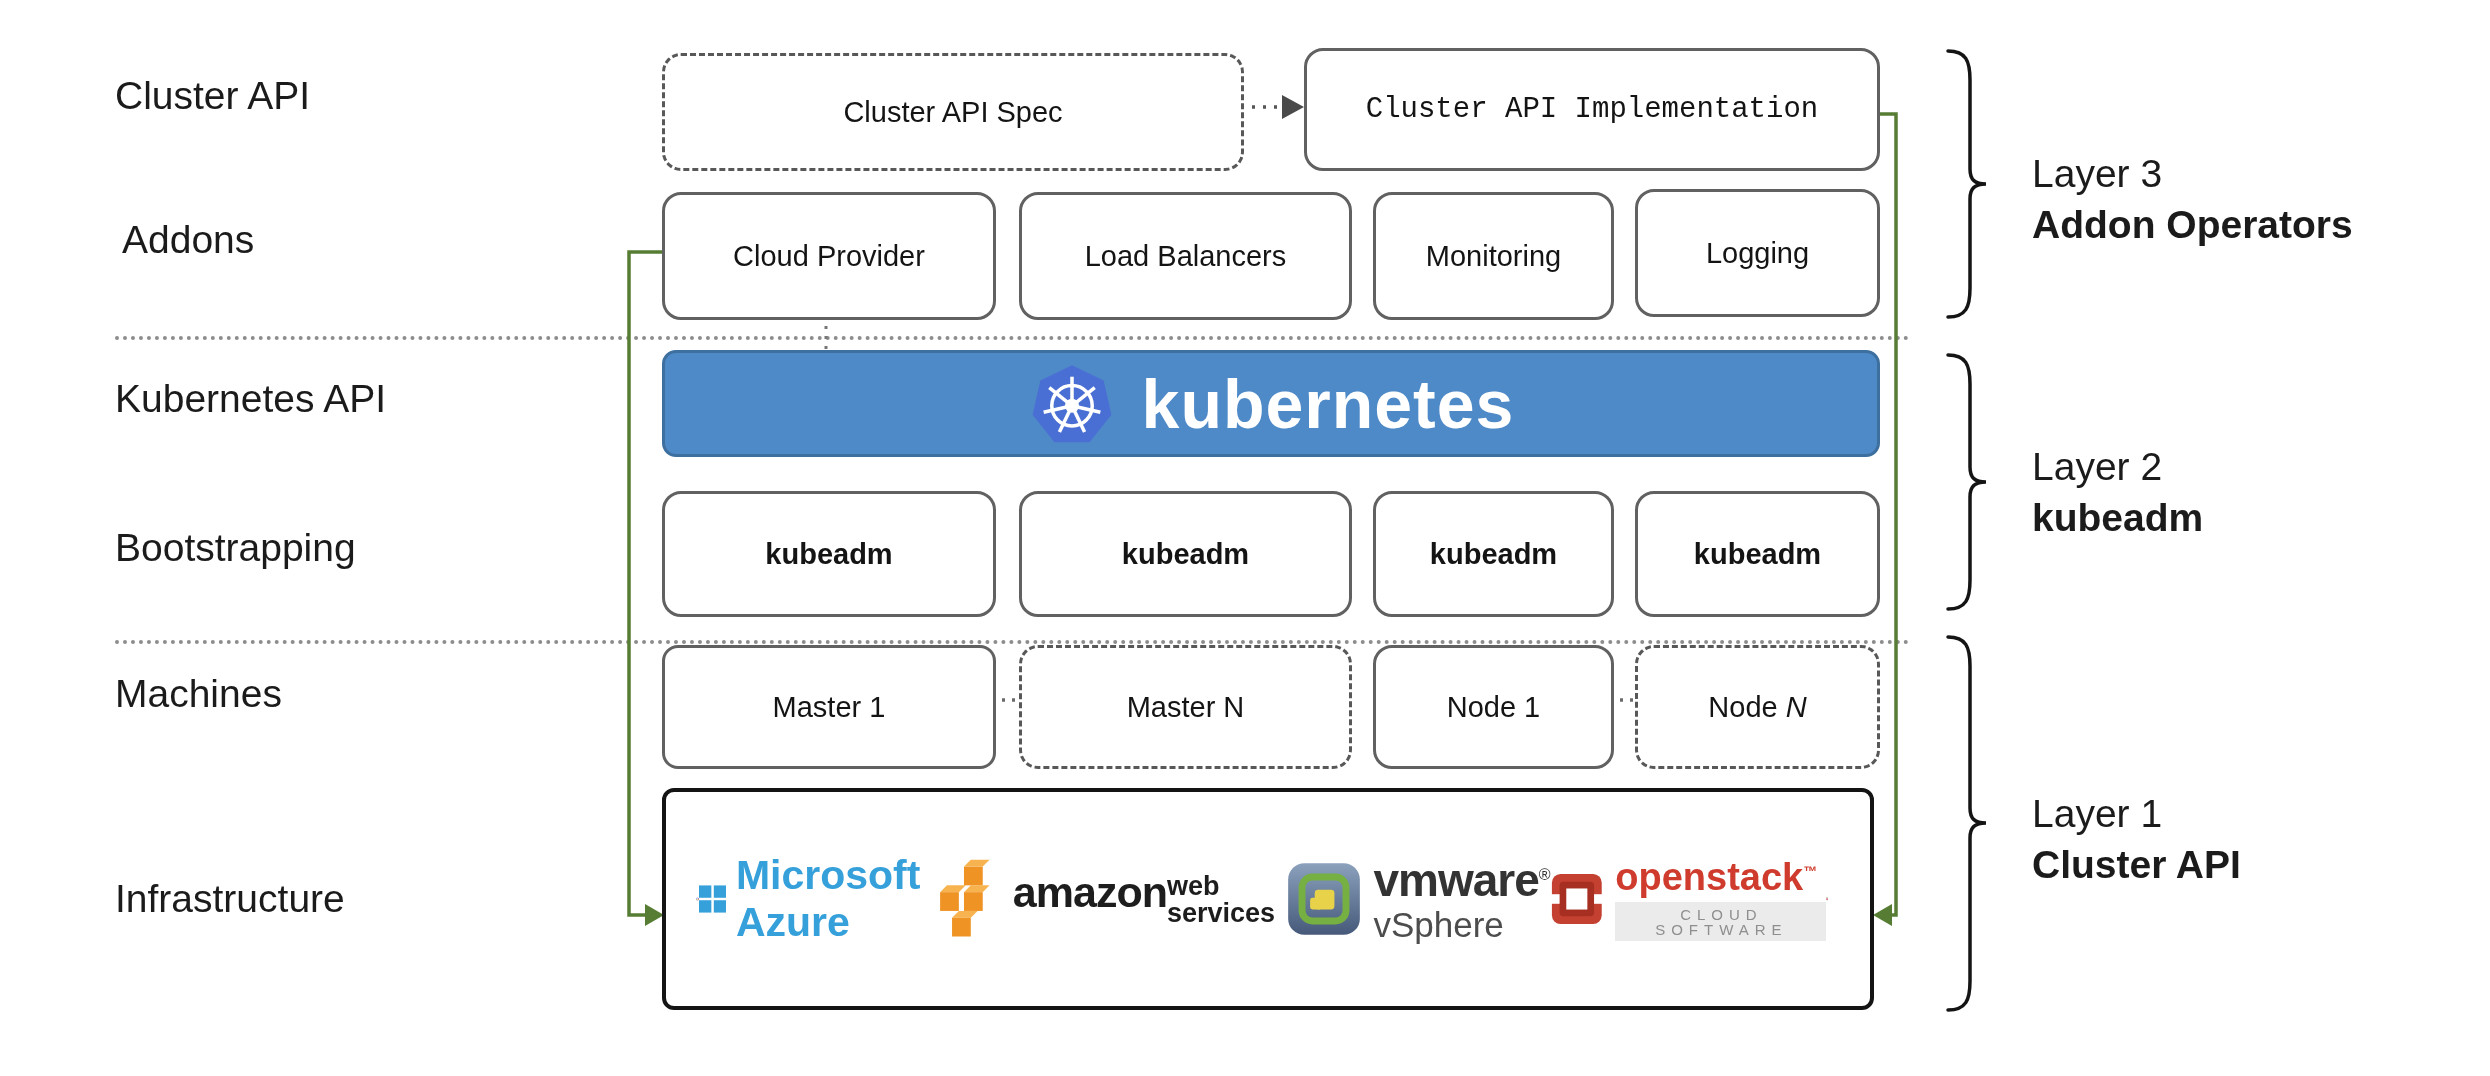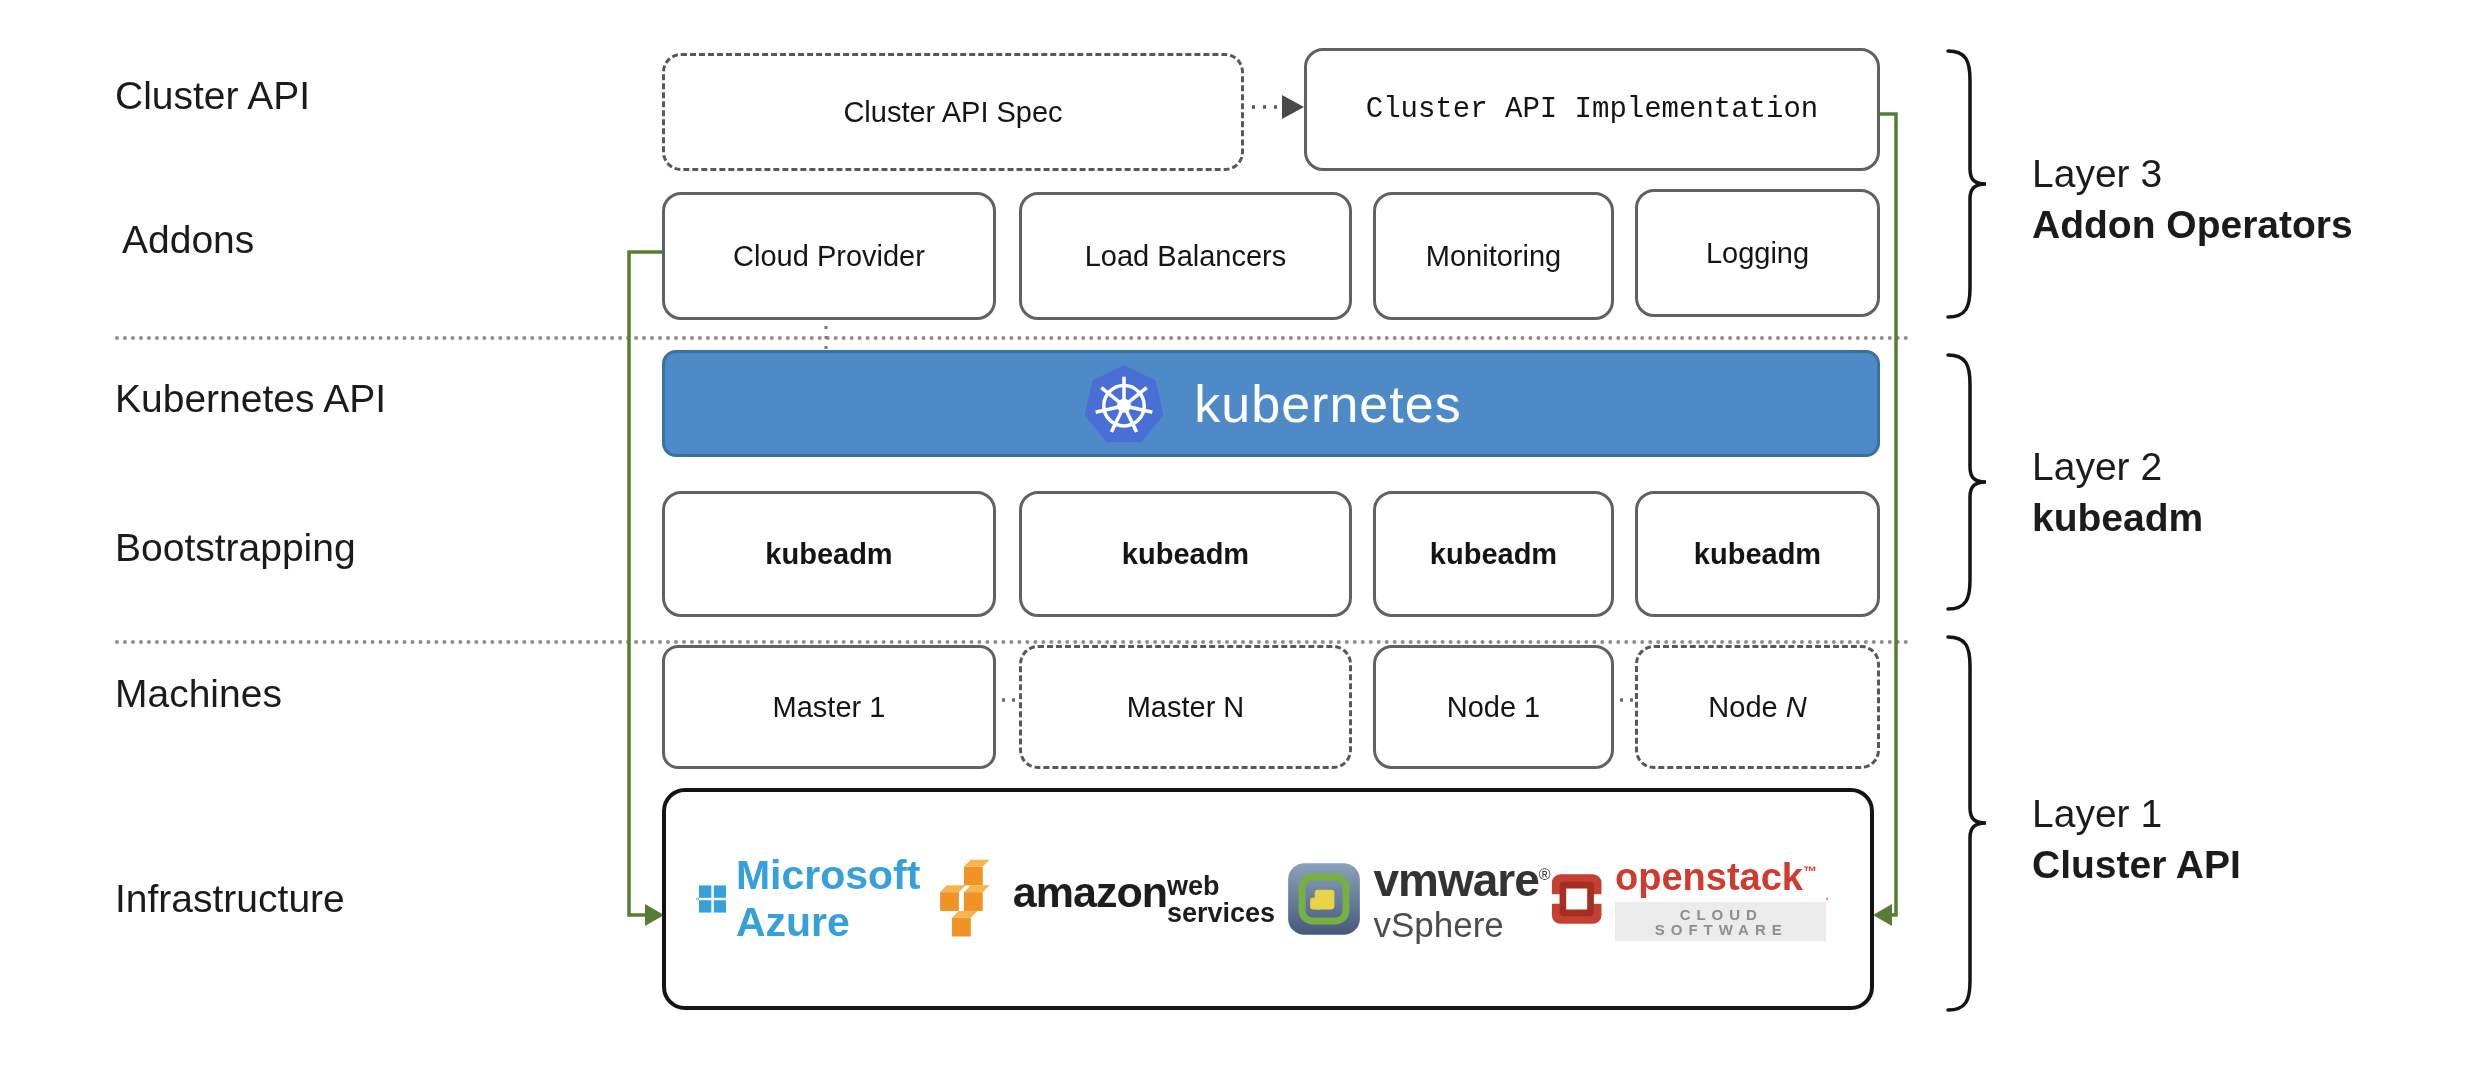--- a/index.html
+++ b/index.html
@@ -13,39 +13,39 @@
   .node.dashed{border-style:dashed;border-color:#585858;}
   .node.bold{font-weight:bold;}
 
   .sep{position:absolute;height:0;border-top:4px dotted #8d8d8d;z-index:1;}
 
   #overlay{position:absolute;left:0;top:0;z-index:2;pointer-events:none;}
 
   .banner{position:absolute;left:662px;top:350px;width:1212px;height:101px;background:#4f8ac8;
           border:3px solid #3d6f9f;border-radius:14px;display:flex;align-items:center;justify-content:center;
           gap:26px;z-index:3;}
-  .banner .word{font-size:52px;font-weight:normal;color:#ffffff;letter-spacing:1px;}
+  .banner .word{font-size:68px;font-weight:bold;color:#ffffff;letter-spacing:1px;}
 
   .infra{position:absolute;left:662px;top:788px;width:1212px;height:222px;background:#fff;
-         border:4px solid #141414;border-radius:23px;display:flex;align-items:center;
+         border:4px solid #141414;border-radius:12px;display:flex;align-items:center;
          justify-content:space-between;padding:0 42px 0 30px;box-sizing:border-box;z-index:3;}
   .logo{display:flex;align-items:center;gap:10px;}
   .azure-text{font-size:41px;font-weight:bold;color:#35a0da;}
   .aws-col{display:flex;flex-direction:row;align-items:flex-start;line-height:1;}
   .aws-name{font-size:43px;font-weight:bold;color:#1d1d1d;letter-spacing:-1px;}
   .aws-sub{font-size:27px;font-weight:bold;color:#1d1d1d;margin-top:2px;letter-spacing:0px;}
   .vm-col{display:flex;flex-direction:column;line-height:1;}
   .vm-name{font-size:46px;font-weight:bold;color:#333333;letter-spacing:-1px;}
   .vm-name sup{font-size:16px;font-weight:normal;}
   .vm-sub{font-size:35px;color:#4d4d4d;margin-top:4px;font-weight:normal;}
   .os-col{display:flex;flex-direction:column;line-height:1;}
   .os-name{font-size:38px;font-weight:bold;color:#cf3c2e;}
   .os-name sup{font-size:14px;}
   .os-bar{margin-top:6px;background:#ebebeb;color:#8e8e8e;font-size:15px;letter-spacing:6px;
-          padding:5px 8px 4px 10px;text-align:center;font-weight:bold;}
+          padding:5px 8px 4px 10px;text-align:center;}
 
   .layer{position:absolute;left:2032px;line-height:1.32;font-size:39px;z-index:3;}
   .layer .sub{font-weight:bold;}
 </style>
 </head>
 <body>
 
 <div class="sep" style="left:115px;top:336px;width:1795px;"></div>
 <div class="sep" style="left:115px;top:640px;width:1795px;"></div>
 

